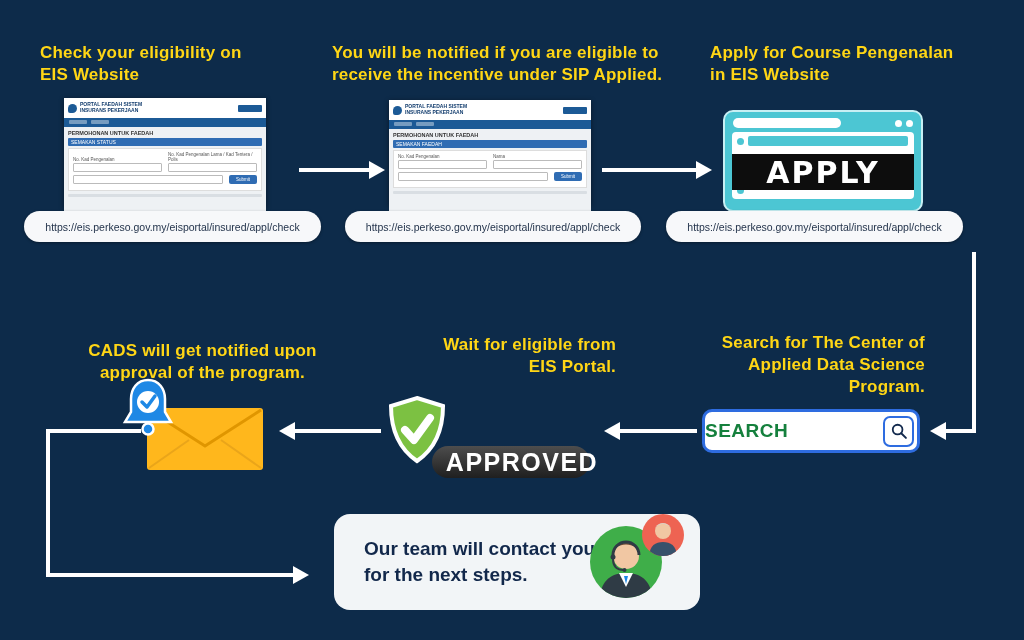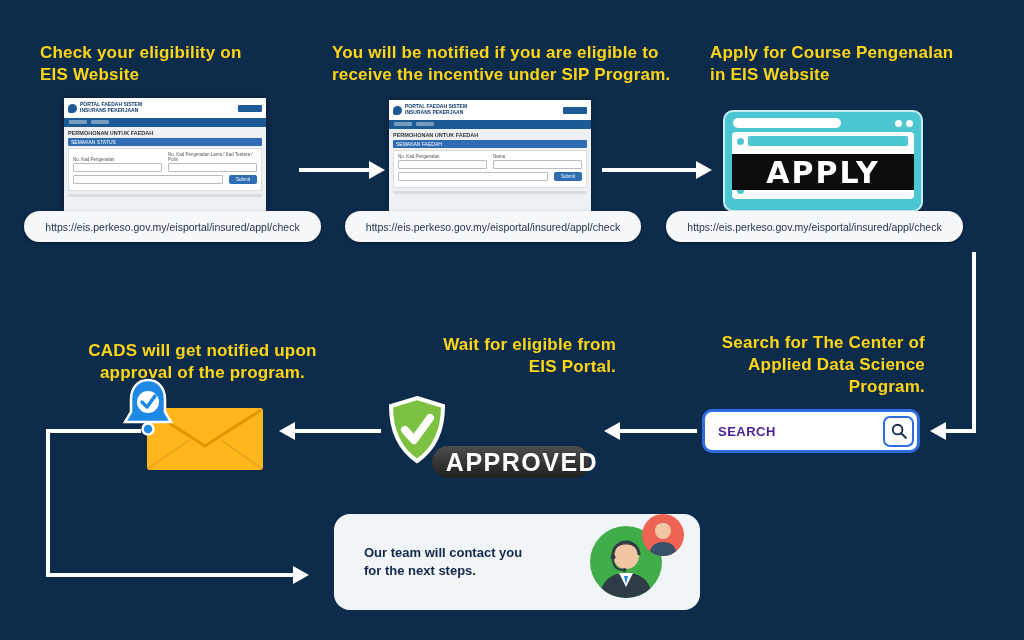--- a/index.html
+++ b/index.html
@@ -63,38 +63,38 @@
   .b-stripe{height:10px;background:#4cc6d3;margin:4px 6px 0 16px;border-radius:2px;}
   .b-bullet{position:absolute;width:7px;height:7px;border-radius:50%;background:#4cc6d3;left:5px;}
   .apply-banner{position:absolute;left:0;right:0;top:22px;height:36px;background:#0d0d0d;
     display:flex;align-items:center;justify-content:center;color:#fff;
     font-size:30px;font-weight:bold;letter-spacing:2px;font-family:"DejaVu Sans",sans-serif;}
 
   
   .search-box{position:absolute;left:702px;top:409px;width:218px;height:44px;background:#fff;
     border:3px solid #2e6ce0;border-radius:10px;box-sizing:border-box;
     display:flex;align-items:center;}
-  .search-label{flex:1;padding-left:13px;font-size:13px;font-weight:bold;color:#4c1d95;letter-spacing:.5px;}
+  .search-label{flex:1;font-size:19px;font-weight:bold;color:#15803d;letter-spacing:.5px;}
   .search-btn{width:31px;height:31px;border:2px solid #2e6ce0;border-radius:7px;margin-right:3px;
     display:flex;align-items:center;justify-content:center;box-sizing:border-box;background:#fff;}
 
   
   .approved-pill{position:absolute;left:432px;top:410px;width:158px;height:32px;border-radius:21px;
     background:linear-gradient(#4d4d4d,#1f1f1f);color:#fff;font-weight:bold;font-size:25px;
     letter-spacing:1.5px;display:flex;align-items:center;justify-content:center;padding-left:22px;box-sizing:border-box;margin-top:36px;}
   .shield{position:absolute;left:386px;top:395px;}
 
   
   .envelope{position:absolute;left:147px;top:408px;width:116px;height:62px;background:#ffb71c;border-radius:3px;overflow:hidden;}
   .bell{position:absolute;left:118px;top:375px;}
 
   
   .contact-card{position:absolute;left:334px;top:514px;width:366px;height:96px;background:#f2f5f7;border-radius:16px;}
   .contact-msg{position:absolute;left:30px;top:50%;transform:translateY(-50%);
-    color:#12284b;font-weight:bold;font-size:13px;line-height:1.35;white-space:pre-line;}
+    color:#12284b;font-weight:bold;font-size:19px;line-height:1.35;white-space:pre-line;}
   .avatar-main{position:absolute;right:38px;top:12px;}
   .avatar-small{position:absolute;right:16px;top:0px;}
 </style>
 </head>
 <body>
 
 <svg class="arrows" width="1024" height="640" viewBox="0 0 1024 640">
   <g stroke="#ffffff" stroke-width="4" fill="none">
     <line x1="299" y1="170" x2="369" y2="170"></line>
     <line x1="602" y1="170" x2="696" y2="170"></line>
@@ -109,21 +109,21 @@
     <polygon points="946,422 946,440 930,431"></polygon>
     <polygon points="620,422 620,440 604,431"></polygon>
     <polygon points="295,422 295,440 279,431"></polygon>
     <polygon points="293,566 293,584 309,575"></polygon>
   </g>
 </svg>
 
 <div class="heading h1">Check your eligibility on
 EIS Website</div>
 <div class="heading h2">You will be notified if you are eligible to
-receive the incentive under SIP Program.</div>
+receive the incentive under SIP Applied.</div>
 <div class="heading h3">Apply for Course Pengenalan
 in EIS Website</div>
 <div class="heading h4">Search for The Center of
 Applied Data Science
 Program.</div>
 <div class="heading h5">Wait for eligible from
 EIS Portal.</div>
 <div class="heading h6">CADS will get notified upon
 approval of the program.</div>
 

